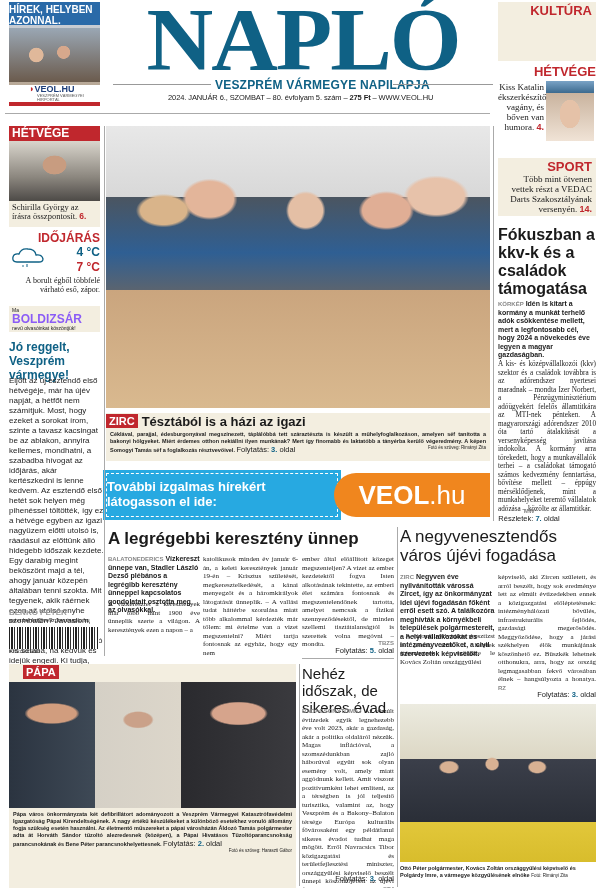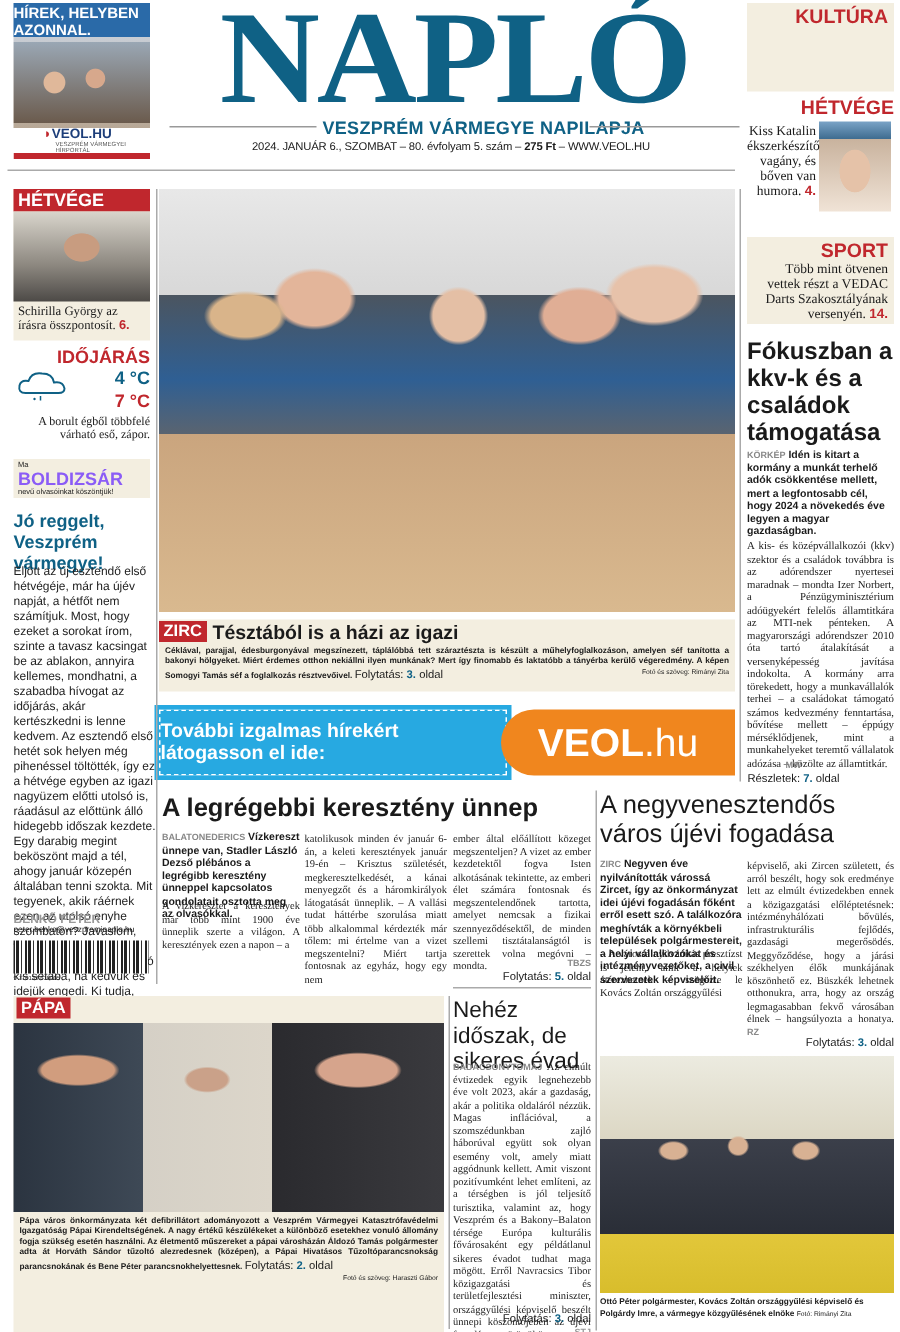--- a/index.html
+++ b/index.html
@@ -92,21 +92,21 @@
 #neg-body2{left:498px;top:573px;width:98px;font:7px/8.5px "Liberation Serif",serif;text-align:justify}
 #neg-more{left:498px;top:690px;width:98px;text-align:right;font:7.5px "Liberation Sans",sans-serif}
 #neg-photo{left:400px;top:704px;width:196px;height:158px;background:
 radial-gradient(ellipse at 25% 40%,#d8b193 0 4%,transparent 5%),
 radial-gradient(ellipse at 47% 38%,#d8b193 0 4%,transparent 5%),
 radial-gradient(ellipse at 70% 40%,#d8b193 0 4%,transparent 5%),
 linear-gradient(180deg,#ecebe0 0,#dcd7c4 35%,#3b3f4a 35%,#2a2e37 75%,#e2c73a 75%,#d8bd2c 100%)}
 #neg-cap{left:400px;top:865px;width:196px;font:bold 5.5px/7px "Liberation Sans",sans-serif}
 
 #papa{left:9px;top:664px;width:287px;height:224px}
-#papa .head{display:flex;align-items:center;gap:4px;height:16px;padding-left:2px}
+#papa .head{display:flex;align-items:center;gap:4px;height:16px;padding-left:14px}
 #papa .img{height:126px;margin-top:2px;background:
 radial-gradient(ellipse at 15% 25%,#d19d7e 0 7%,transparent 8%),
 radial-gradient(ellipse at 45% 30%,#caa189 0 6%,transparent 7%),
 radial-gradient(ellipse at 80% 25%,#d6a48c 0 8%,transparent 9%),
 linear-gradient(90deg,#2b3440 0,#3e4956 30%,#d5d0c6 30%,#dcd6ca 60%,#2a2a2e 60%,#3a3a3e 100%)}
 #papa .body{font:bold 5.5px/7px "Liberation Sans",sans-serif;padding:3px 4px 0;text-align:justify}
 
 #neh-title{left:302px;top:665px;width:96px;font:15px/17px "Liberation Sans",sans-serif}
 #neh-body{left:302px;top:707px;width:92px;font:7px/8.5px "Liberation Serif",serif;text-align:justify}
 #neh-more{left:302px;top:874px;width:92px;text-align:right;font:7.5px "Liberation Sans",sans-serif}

